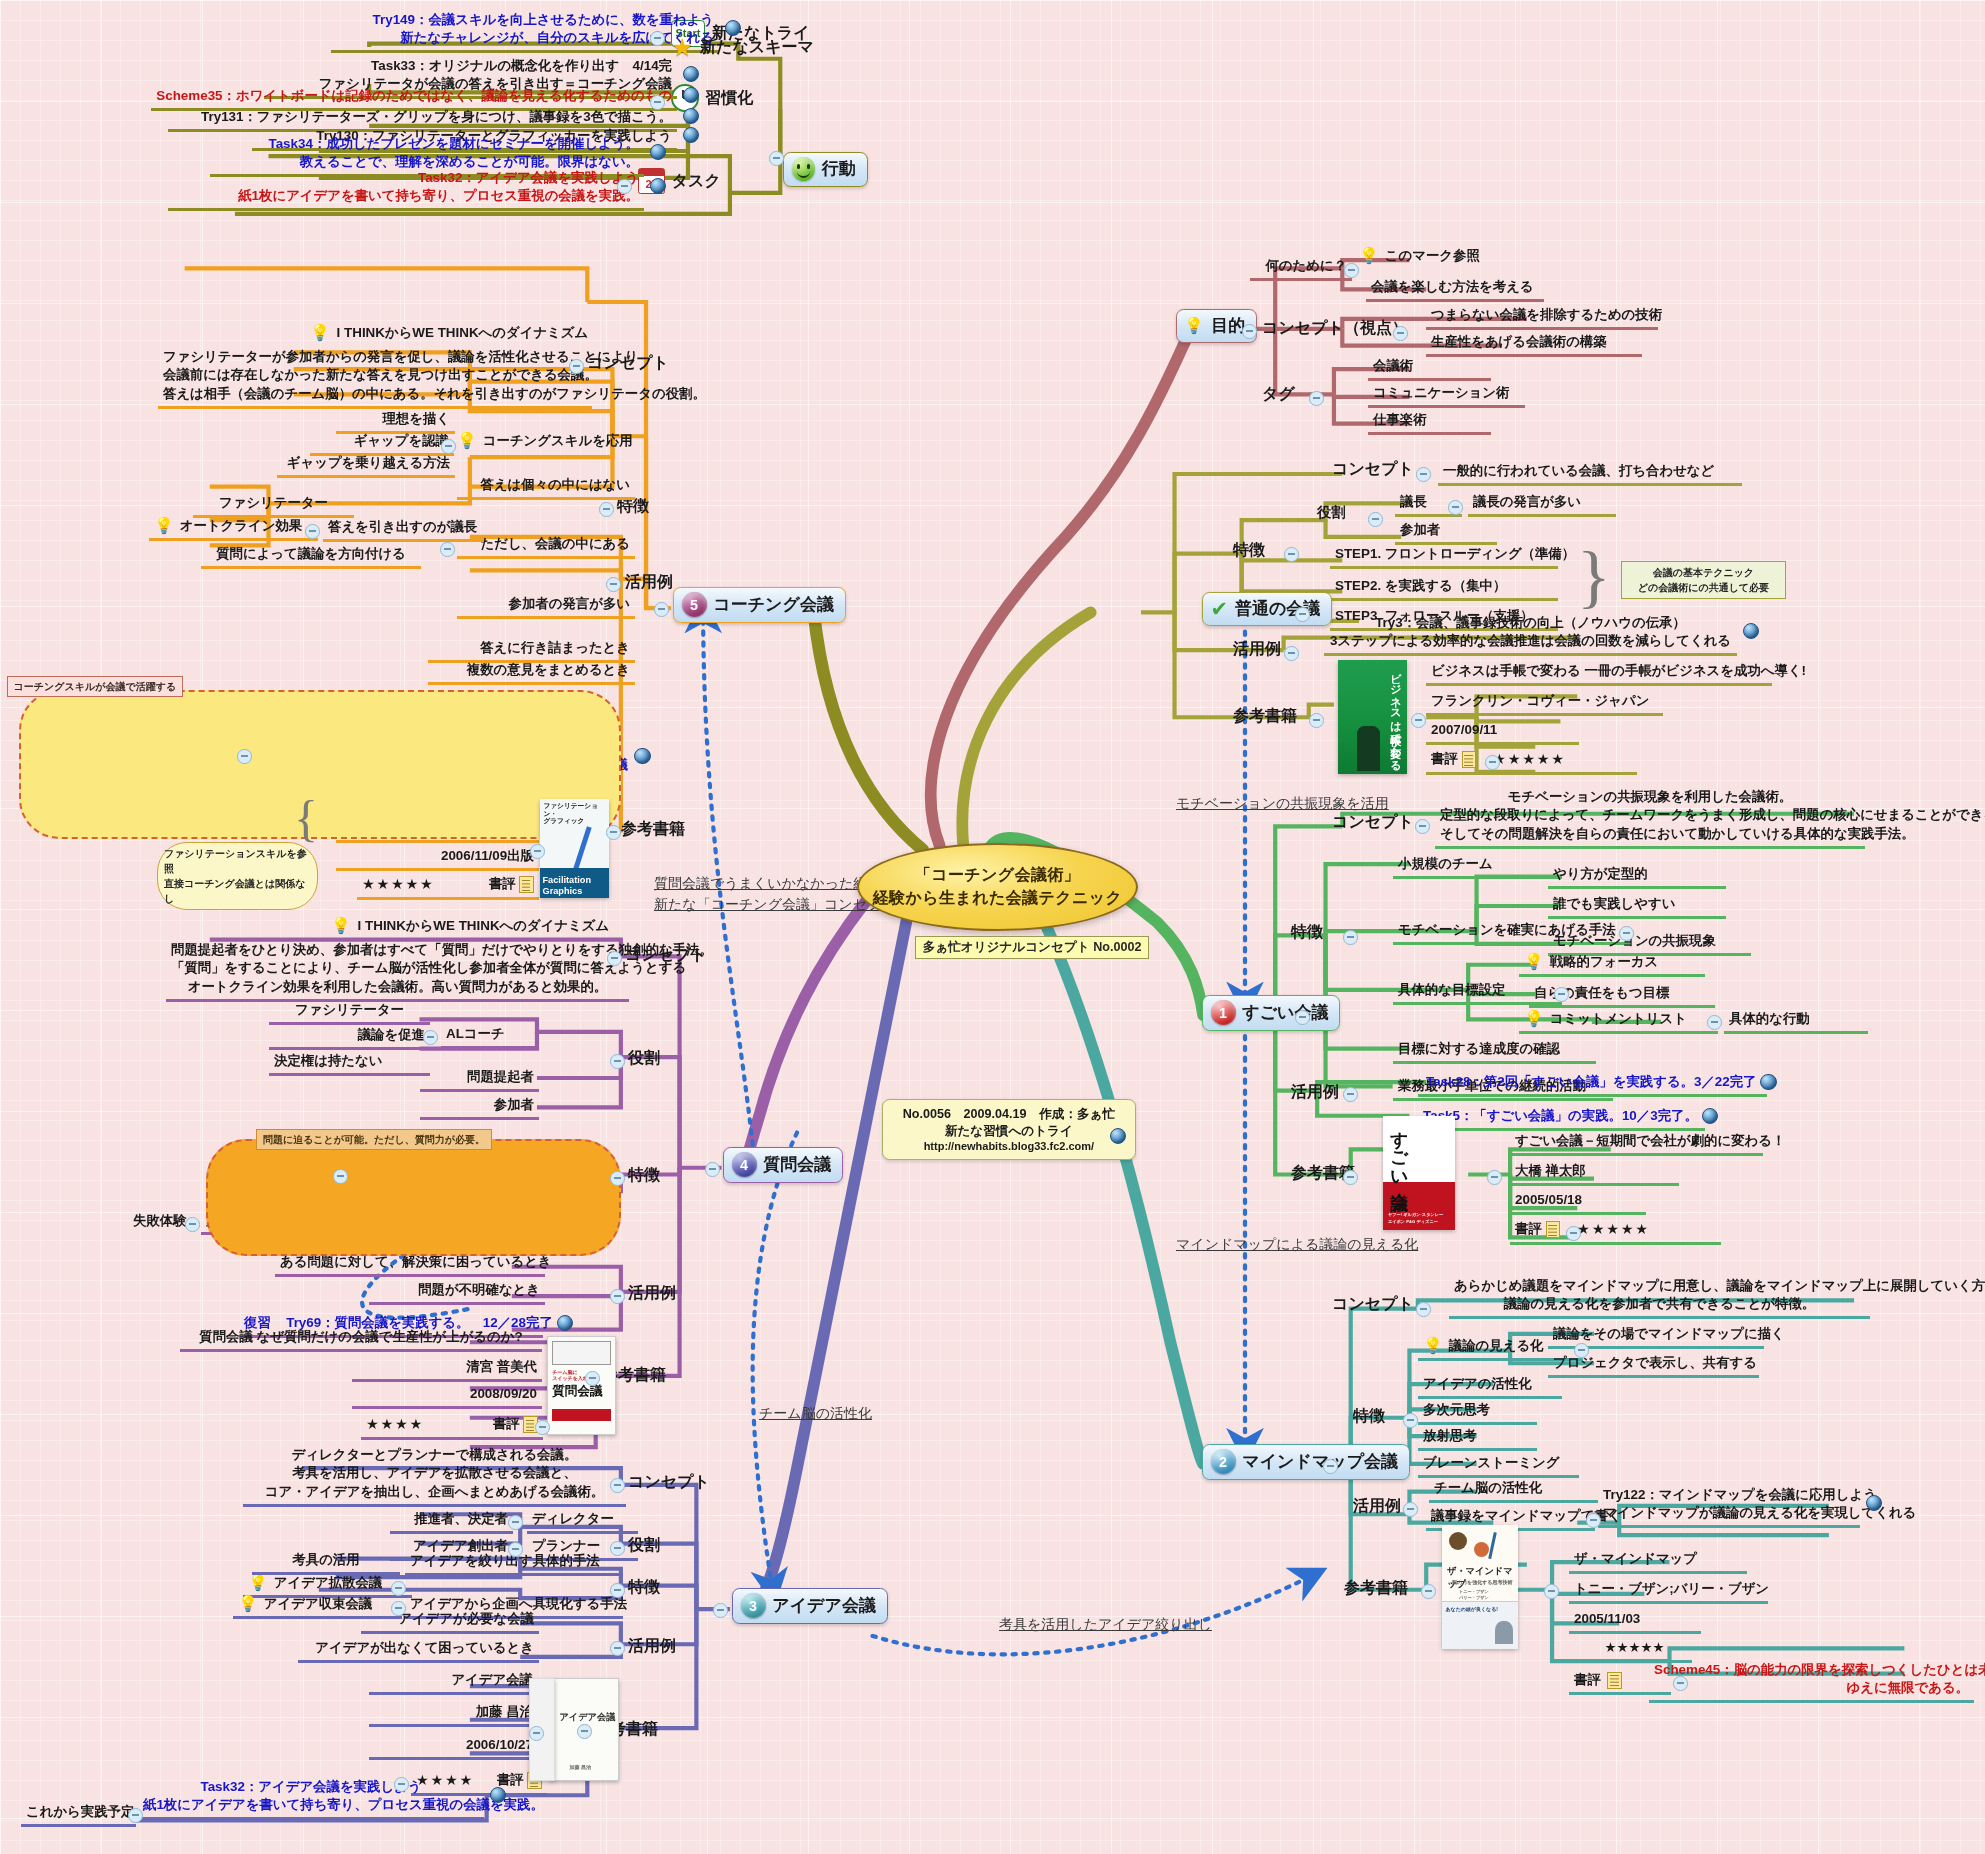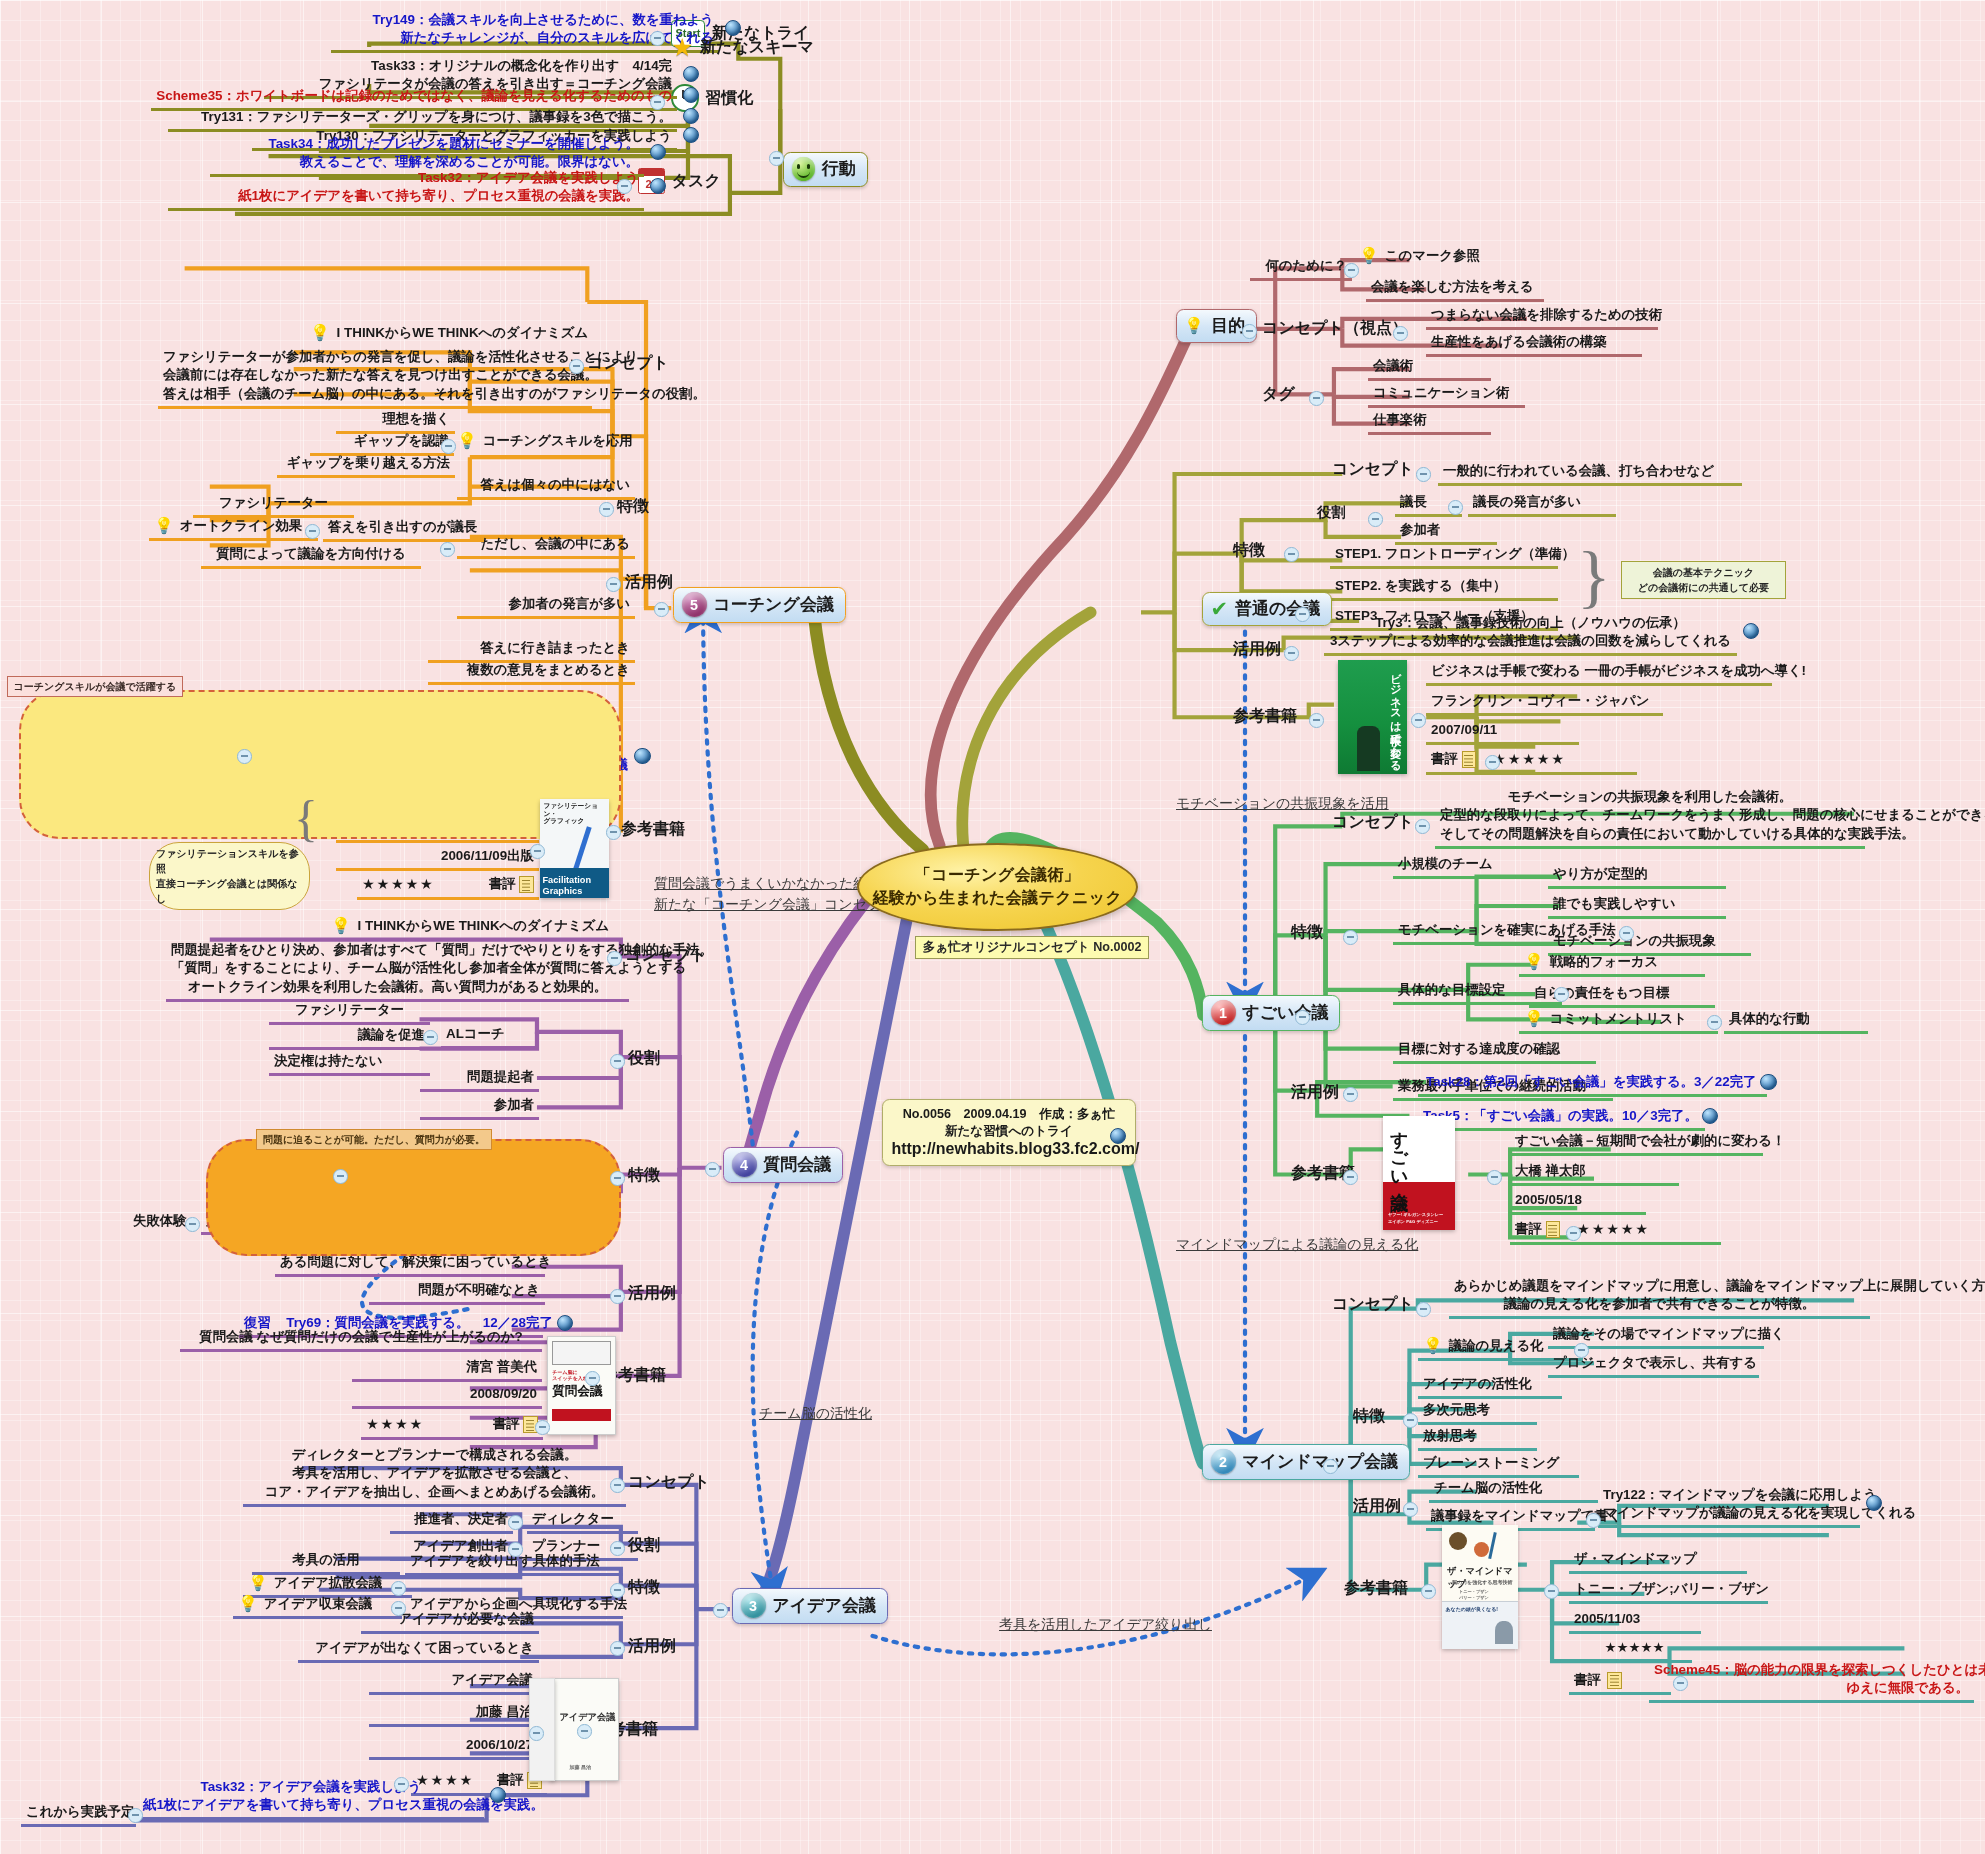--- a/index.html
+++ b/index.html
@@ -53,21 +53,21 @@
     position:absolute;left:915px;top:936px;z-index:31;
     background:#fdfbb0;border:0.8px solid #9a9a55;
     font-size:12.6px;font-weight:bold;color:#2a2a2a;padding:1.7px 6.7px 2.5px;
   }
   #root-info{
     position:absolute;left:882px;top:1099px;z-index:31;width:235px;
     background:#fbf7c9;border:0.8px solid #b0ad6a;border-radius:7.6px;
     padding:5.9px 8.4px 7.6px;text-align:center;box-shadow:0 1.7px 3.4px rgba(0,0,0,.14);
   }
   #root-info div{font-size:12.6px;font-weight:bold;color:#1a1a1a;}
-  #root-info .url{font-size:16px;}
+  #root-info .url{font-size:11px;}
   #root-info .globe{position:absolute;right:8.4px;top:28px;}
 
   
   .pill{
     position:absolute;z-index:25;display:flex;align-items:center;gap:6.7px;
     background:linear-gradient(to bottom,#f4f9fd 0%,#d4e6f6 52%,#c2dcf2 100%);
     border:1.7px solid #f0a020;border-radius:7.6px;padding:4.2px 11px 5px 7.6px;
     font-size:17px;font-weight:bold;color:#1b1b1b;
     box-shadow:0 1.7px 3.4px rgba(0,0,0,.16);
   }
@@ -525,21 +525,21 @@
   <div class="bkt" style="left:2.5px;bottom:13.4px;font-size:9.2px;">Facilitation</div>
   <div class="bkt" style="left:2.5px;bottom:2.5px;font-size:9.2px;">Graphics</div>
 </div>
 <div class="node leaf u c-orange ctr" style="left:315px;top:790px;width:214px;">ファシリテーション・グラフィック</div>
 <div class="node leaf u c-orange rt" style="left:336px;top:818px;width:193px;">堀 公俊;加藤 彰</div>
 <div class="node leaf u c-orange rt" style="left:336px;top:846px;width:193px;">2006/11/09出版</div>
 <div class="node leaf u c-orange" style="left:357px;top:874px;width:172px;display:flex;justify-content:space-between;align-items:center;">
   <span class="stars">★★★★★</span>
   <span><span>書評</span> <span class="note-ico"></span></span>
 </div>
-<div class="callout yellowbox" style="left:149px;top:842px;width:147px;line-height:1.5;border-radius:30px;">ファシリテーションスキルを参照<br>直接コーチング会議とは関係なし</div>
+<div class="callout yellowbox" style="left:157px;top:842px;width:147px;line-height:1.5;border-radius:30px;">ファシリテーションスキルを参照<br>直接コーチング会議とは関係なし</div>
 <div class="brace" style="left:294px;top:789px;">{</div>
 <div class="relabel" style="left:654px;top:873px;line-height:1.5;">質問会議でうまくいかなかった経験を活かし<br>新たな「コーチング会議」コンセプトを構築</div>
 
 <div class="node mid" style="left:625px;top:944px;">コンセプト</div>
 <div class="node" style="left:331px;top:917px;display:flex;align-items:center;gap:6.7px;font-size:13.4px;font-weight:bold;">
   <span class="bulb ico">💡</span>
   <span>I THINKからWE THINKへのダイナミズム</span>
 </div>
 <div class="node leaf u c-purple ctr" style="left:166px;top:940px;width:453px;">
   <span class="txt">問題提起者をひとり決め、参加者はすべて「質問」だけでやりとりをする独創的な手法。</span>

